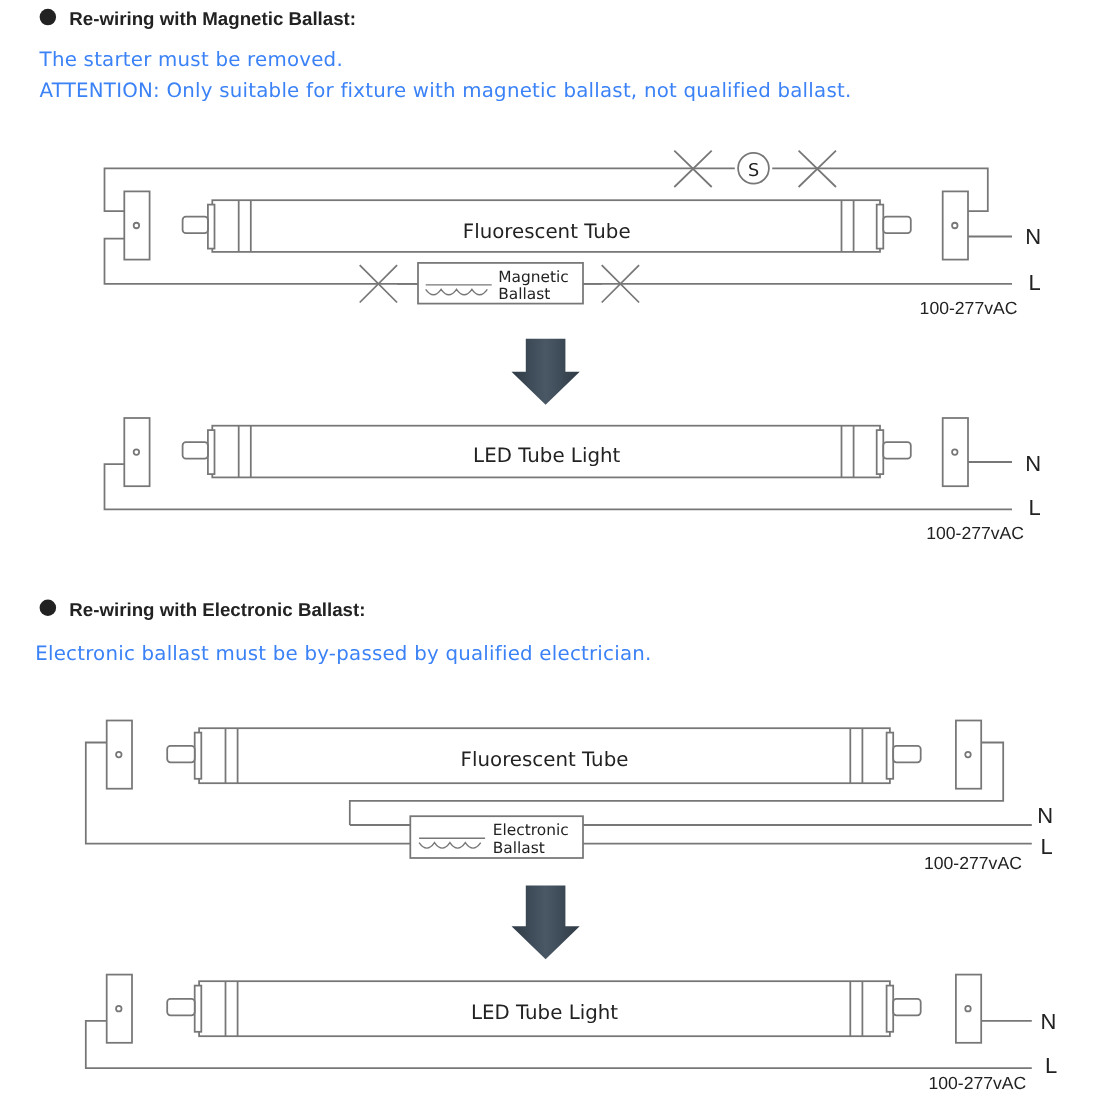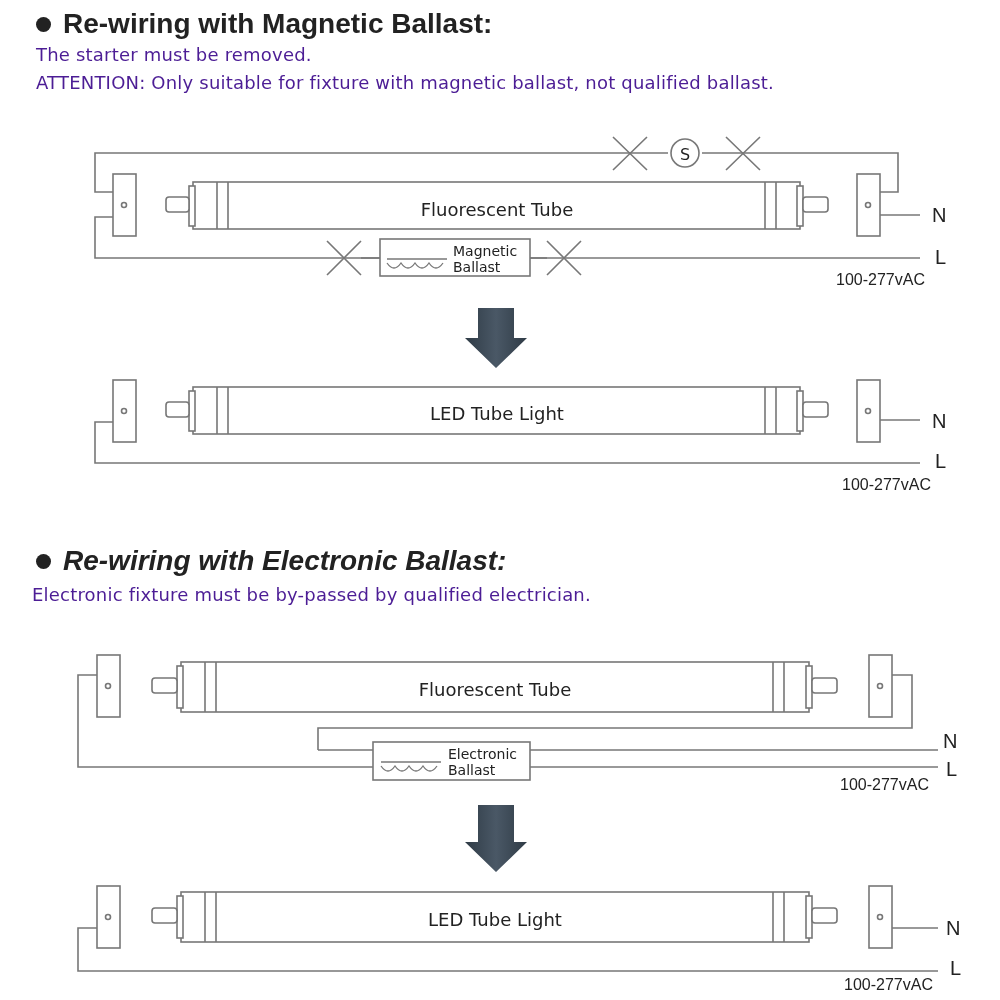--- a/index.html
+++ b/index.html
@@ -1,41 +1,41 @@
 <!DOCTYPE html>
 <html><head>
   <meta charset="utf-8">
   <style>
     html, body { margin:0; padding:0; background:#ffffff; }
     body { width:1000px; height:1000px; position:relative; overflow:hidden; font-family:"DejaVu Sans", sans-serif; color:#1a1a1a; }
-    .heading { position:absolute; left:36px; font-family:"Liberation Sans", sans-serif; font-weight:bold; font-size:28px; color:#222; display:flex; align-items:center; }
+    .heading { position:absolute; left:36px; font-family:"Liberation Sans", sans-serif; font-weight:bold; font-size:17px; color:#222; display:flex; align-items:flex-start; }
     .bullet { display:inline-block; width:15px; height:15px; border-radius:50%; background:#222; margin-right:12px; }
-    .note { position:absolute; left:36px; font-family:"DejaVu Sans", sans-serif; font-size:18px; color:#4c1d95; letter-spacing:0.2px; }
+    .note { position:absolute; left:36px; font-family:"DejaVu Sans", sans-serif; font-size:18px; color:#3b82f6; letter-spacing:0.2px; }
     svg#diagram { position:absolute; left:0; top:0; }
     svg text { font-family:"DejaVu Sans", sans-serif; fill:#222; }
     .lbl-big { font-size:18px; }
     .lbl-ballast { font-size:14px; }
     .lbl-nl { font-family:"Liberation Sans", sans-serif; font-size:20px; }
     .lbl-volt { font-family:"Liberation Sans", sans-serif; font-size:16px; }
   </style>
 </head>
 <body>
 
 <div class="heading" style="top:8px;">
   <span class="bullet"></span>
   <span>Re-wiring with Magnetic Ballast:</span>
 </div>
 <div class="note" style="top:44px;">The starter must be removed.</div>
 <div class="note" style="top:72px;">ATTENTION: Only suitable for fixture with magnetic ballast, not qualified ballast.</div>
 
-<div class="heading" style="top:545px;font-style:italic;">
+<div class="heading" style="top:545px;">
   <span class="bullet"></span>
   <span>Re-wiring with Electronic Ballast:</span>
 </div>
-<div class="note" style="top:584px; left:32px;">Electronic fixture must be by-passed by qualified electrician.</div>
+<div class="note" style="top:584px; left:32px;">Electronic ballast must be by-passed by qualified electrician.</div>
 
 <svg id="diagram" width="1000" height="1000" viewBox="0 0 1000 1000">
   <defs>
     <linearGradient id="arrowGrad" x1="0" x2="1" y1="0" y2="0">
       <stop offset="0" stop-color="#2f3b46"></stop>
       <stop offset="0.5" stop-color="#4a5866"></stop>
       <stop offset="1" stop-color="#2f3b46"></stop>
     </linearGradient>
 
     <g id="capLeft">

